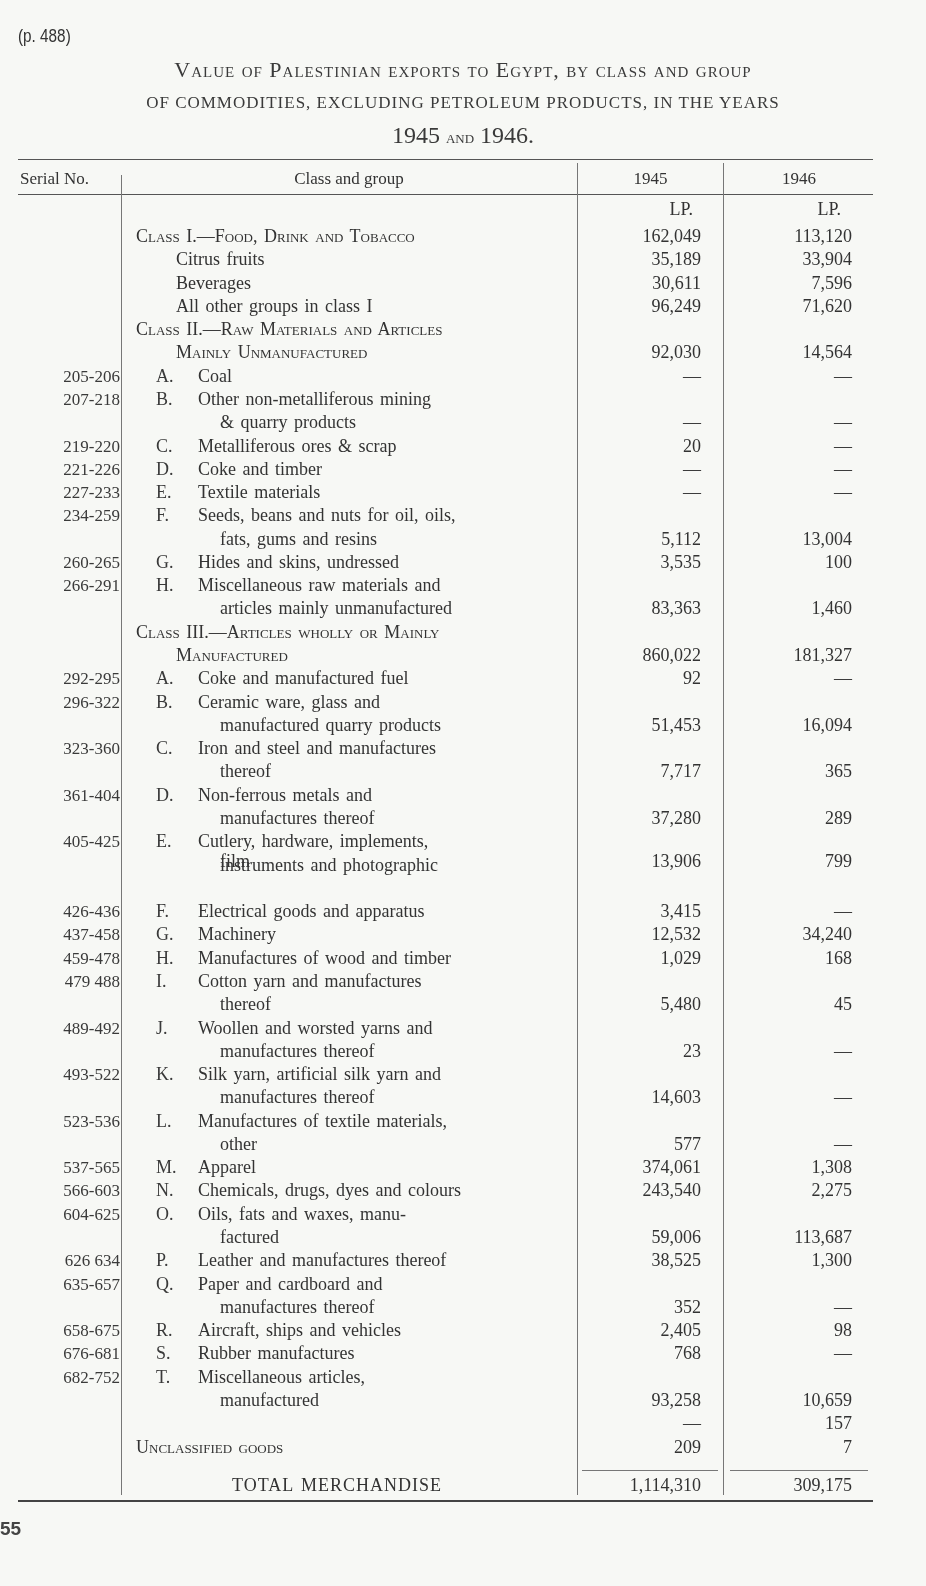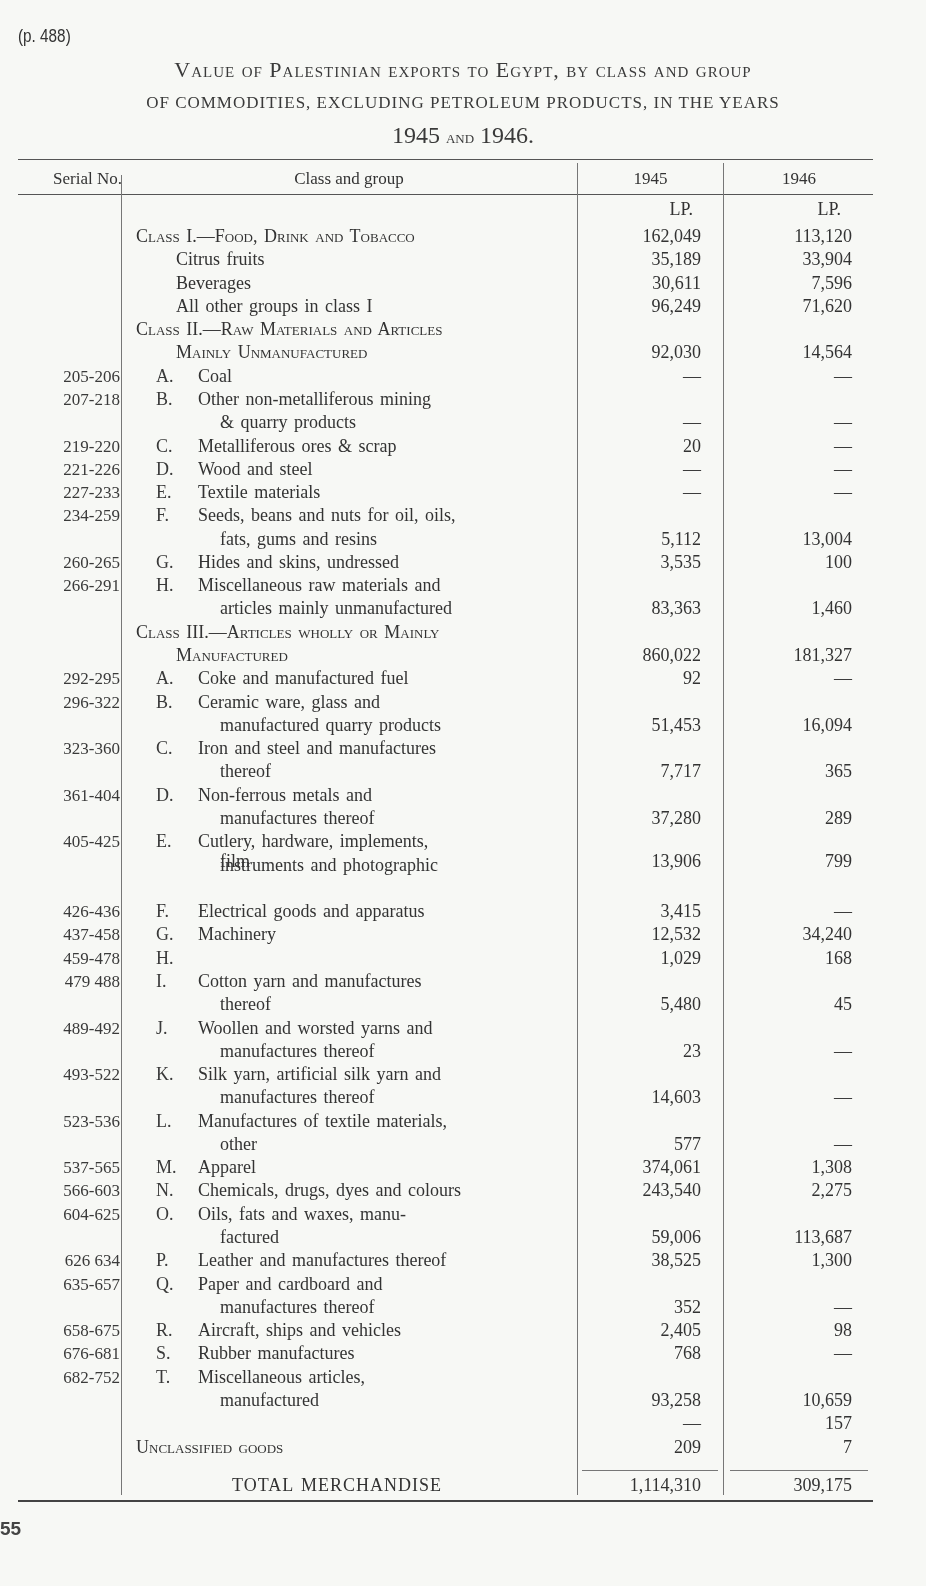--- a/index.html
+++ b/index.html
@@ -67,21 +67,21 @@
   <div class="l2">OF COMMODITIES, EXCLUDING PETROLEUM PRODUCTS, IN THE YEARS</div>
   <div class="l3">
     <span>1945</span>
     <span class="sc">and</span>
     <span>1946.</span>
   </div>
 </div>
 
 <div class="table" id="tbl">
   <div class="rule" style="top:0"></div>
-  <div class="hdr" style="left:0;width:102px;text-align:right;padding-left:2px;">Serial No.</div>
+  <div class="hdr" style="left:0;width:102px;text-align:left;padding-left:2px;">Serial No.</div>
   <div class="hdr" style="left:104px;width:454px;text-align:center;">Class and group</div>
   <div class="hdr" style="left:560px;width:145px;text-align:center;">1945</div>
   <div class="hdr" style="left:706px;width:150px;text-align:center;">1946</div>
   <div class="rule" style="top:35px;"></div>
 
   <div class="vline" style="left:103px;top:16px;height:1320px;"></div>
   <div class="vline" style="left:559px;top:4px;height:1332px;"></div>
   <div class="vline" style="left:705px;top:4px;height:1332px;"></div>
 
   <div class="row" style="top:39px;">
@@ -156,21 +156,21 @@
       <div class="row" style="top: 275.52px;">
         <span class="serial">219-220</span>
         <span class="letter">C.</span>
         <span class="label">Metalliferous ores &amp; scrap</span>
         <span class="v45">20</span>
         <span class="v46">—</span>
       </div>
       <div class="row" style="top: 298.8px;">
         <span class="serial">221-226</span>
         <span class="letter">D.</span>
-        <span class="label">Wood and steel</span>
+        <span class="label">Coke and timber</span>
         <span class="v45">—</span>
         <span class="v46">—</span>
       </div>
       <div class="row" style="top: 322.08px;">
         <span class="serial">227-233</span>
         <span class="letter">E.</span>
         <span class="label">Textile materials</span>
         <span class="v45">—</span>
         <span class="v46">—</span>
       </div>
@@ -303,20 +303,21 @@
       <div class="row" style="top: 764.4px;">
         <span class="serial">437-458</span>
         <span class="letter">G.</span>
         <span class="label">Machinery</span>
         <span class="v45">12,532</span>
         <span class="v46">34,240</span>
       </div>
       <div class="row" style="top: 787.68px;">
         <span class="serial">459-478</span>
         <span class="letter">H.</span>
+        <span class="label">Manufactures of wood and timber</span>
         <span class="v45">1,029</span>
         <span class="v46">168</span>
       </div>
       <div class="row" style="top: 810.96px;">
         <span class="serial">479 488</span>
         <span class="letter">I.</span>
         <span class="label">Cotton yarn and manufactures</span>
         <span class="v45"></span>
         <span class="v46"></span>
       </div>

